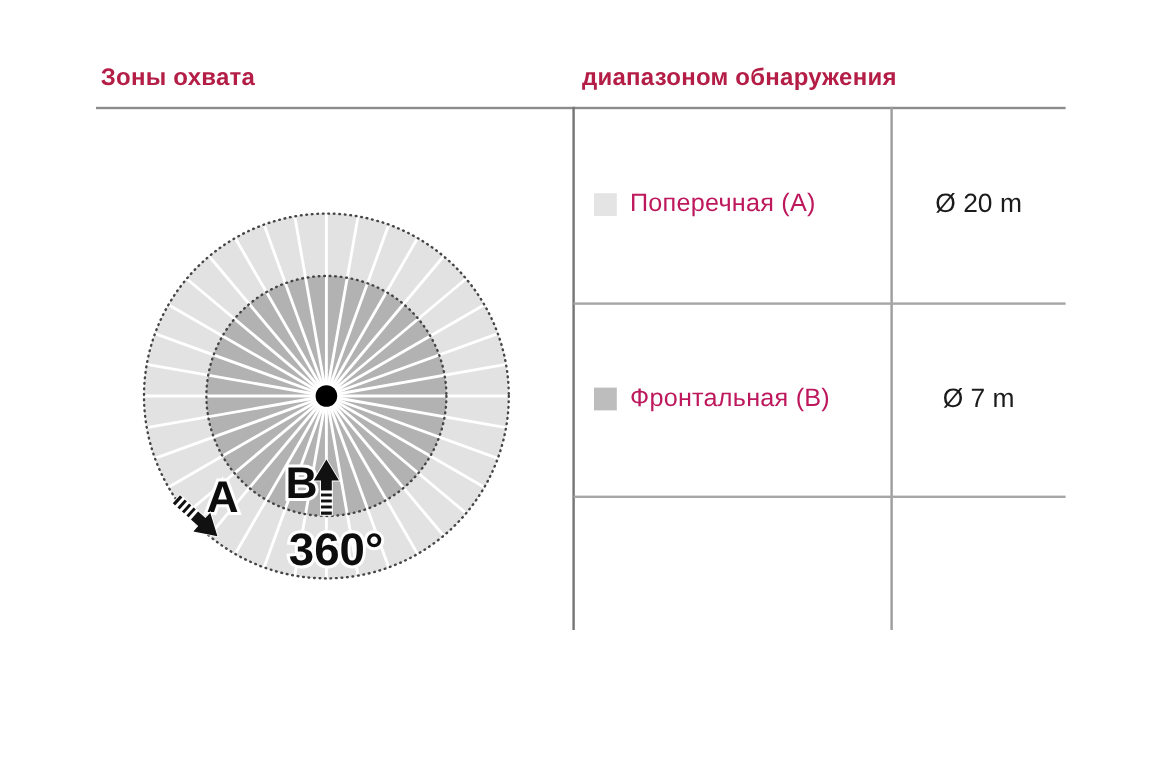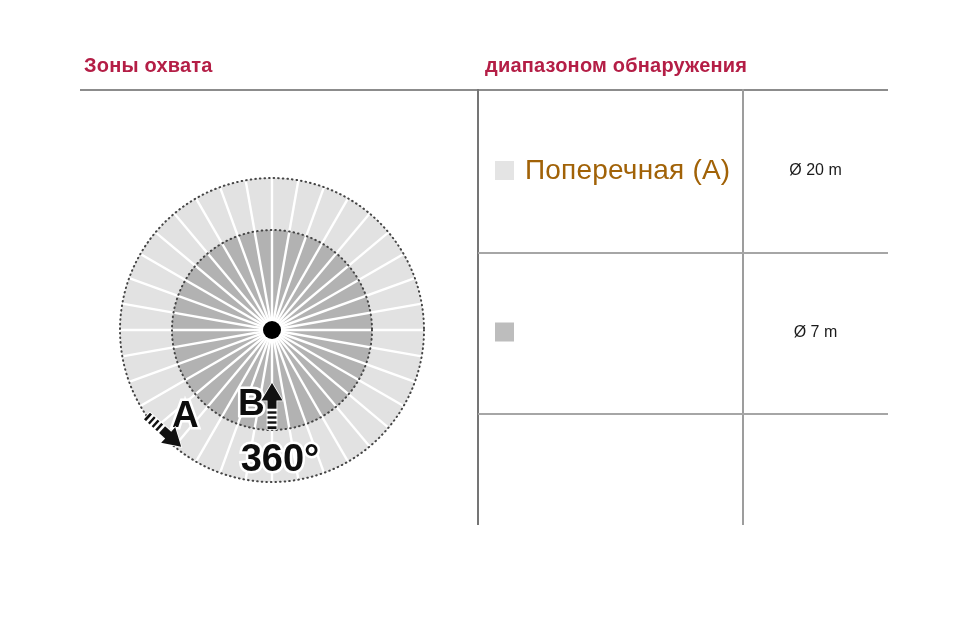--- a/index.html
+++ b/index.html
@@ -18,23 +18,23 @@
   .vrule{top:89px;height:486px;}
   .vrule.v1{left:477px;width:2px;background:#757575;}
   .vrule.v2{left:742px;width:2px;background:#9d9d9d;}
   .hrule{left:478px;width:410px;height:2px;background:#a6a6a6;}
   .hrule.d1{top:252px;}
   .hrule.d2{top:413px;}
 
   
   .zone-cell{position:absolute;left:495px;transform:translateY(-50%);display:flex;align-items:center;gap:11px;}
   .swatch{width:19px;height:19px;display:inline-block;flex:0 0 auto;}
-  .zone-label{font-size:28px;color:#a16207;letter-spacing:.2px;white-space:nowrap;}
+  .zone-label{font-size:21px;color:#be185d;letter-spacing:.2px;white-space:nowrap;}
   .range-cell{position:absolute;left:743px;width:145px;transform:translateY(-50%);
-    text-align:center;font-size:16px;color:#1b1b1b;white-space:nowrap;}
+    text-align:center;font-size:22px;color:#1b1b1b;white-space:nowrap;}
 
   
   .diagram{position:absolute;left:90px;top:150px;}
   .zone-outer{fill:#e2e2e2;}
   .zone-inner{fill:#b2b2b2;}
   #rays line{stroke:#ffffff;stroke-width:2.4;}
   .dotted{fill:none;stroke:#454545;stroke-width:2;stroke-dasharray:0.6 4;stroke-linecap:round;}
   .center-dot{fill:#000000;}
   .dlabel{font-family:"Liberation Sans",sans-serif;font-weight:bold;font-size:37px;
     fill:#0d0d0d;stroke:#ffffff;stroke-width:5px;paint-order:stroke;}
@@ -58,20 +58,21 @@
   <div class="hrule d2"></div>
 
   <div class="zone-cell" style="top:170px">
     <span class="swatch" style="background: rgb(228, 228, 228);"></span>
     <span class="zone-label">Поперечная (A)</span>
   </div>
   <div class="range-cell" style="top:170px">Ø 20 m</div>
 
   <div class="zone-cell" style="top:332px">
     <span class="swatch" style="background: rgb(189, 189, 189);"></span>
+    <span class="zone-label">Фронтальная (B)</span>
   </div>
   <div class="range-cell" style="top:332px">Ø 7 m</div>
 
   <svg class="diagram" width="350" height="350" viewBox="0 0 350 350" xmlns="http://www.w3.org/2000/svg">
     <g transform="translate(182,180)">
       <circle class="zone-outer" r="152"></circle>
       <circle class="zone-inner" r="100"></circle>
       <g id="rays">
           <line x2="152.00" y2="0.00"></line>
           <line x2="149.69" y2="26.39"></line>

